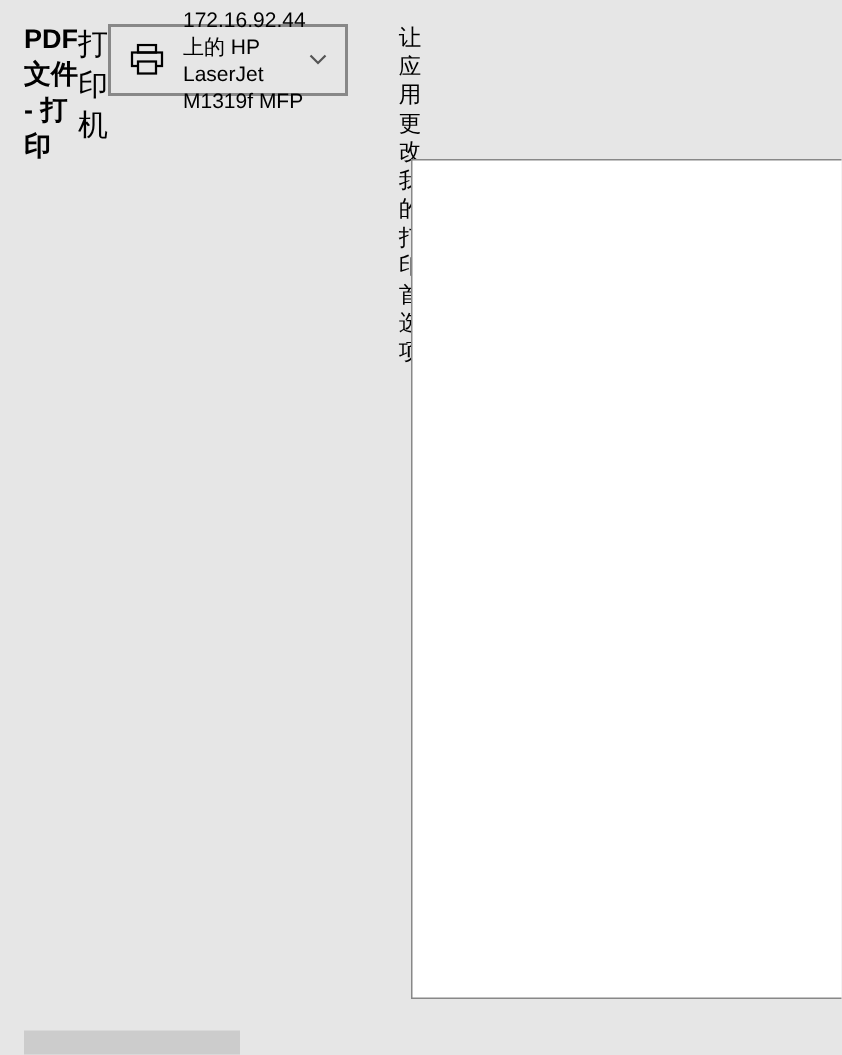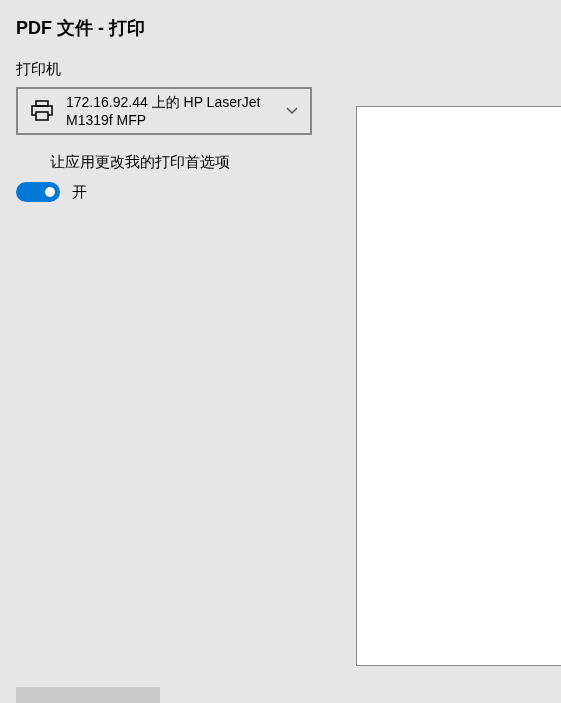--- a/index.html
+++ b/index.html
@@ -10,34 +10,34 @@
       height: 703px;
       overflow: hidden;
       position: relative;
     }
     .dialog {
       display: flex;
       width: 100%;
       height: 100%;
     }
     .left-panel {
-      width: 356px;
+      width: 274px;
       padding: 16px 0 0 16px;
       display: flex;
-      flex-direction: column;
+      flex-direction: row;
       position: relative;
     }
     .title {
       font-size: 18px;
       font-weight: 600;
       color: #000;
       margin-bottom: 20px;
     }
     .section-label {
-      font-size: 15px;
+      font-size: 20px;
       color: #000;
       margin-bottom: 8px;
     }
     .printer-select {
       width: 296px;
       height: 48px;
       border: 2px solid #888;
       background: #e6e6e6;
       display: flex;
       align-items: center;

